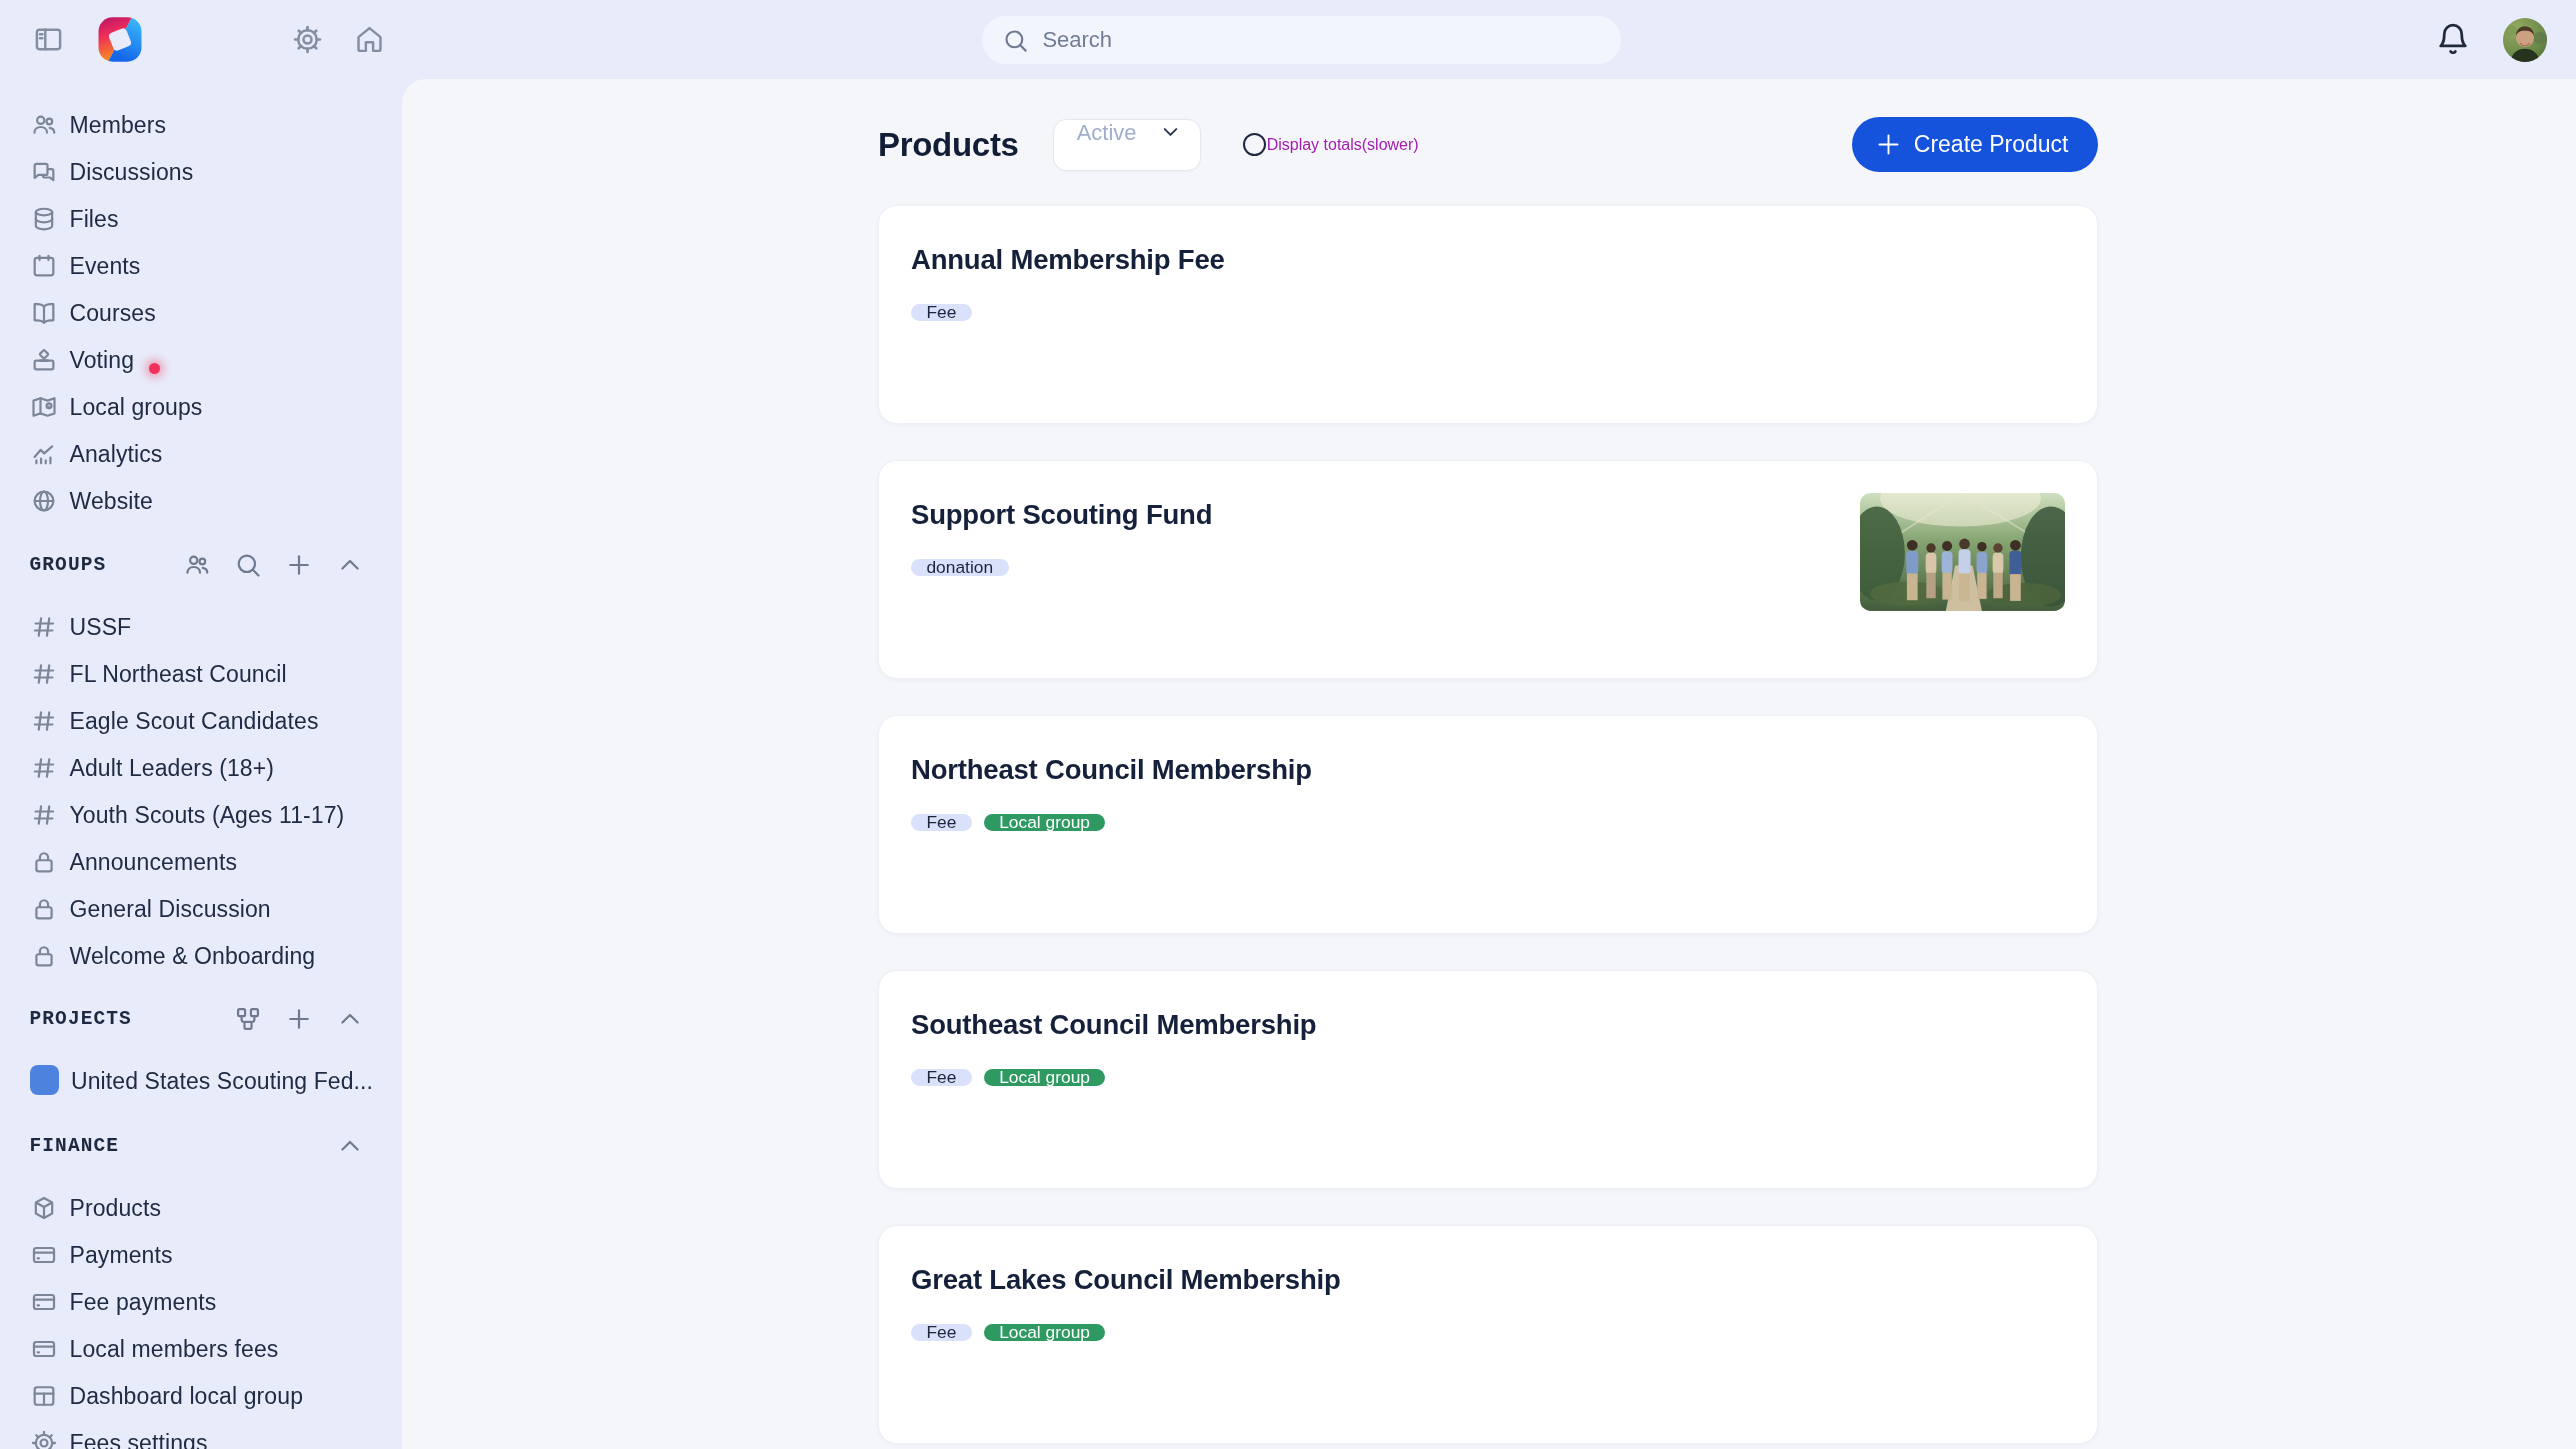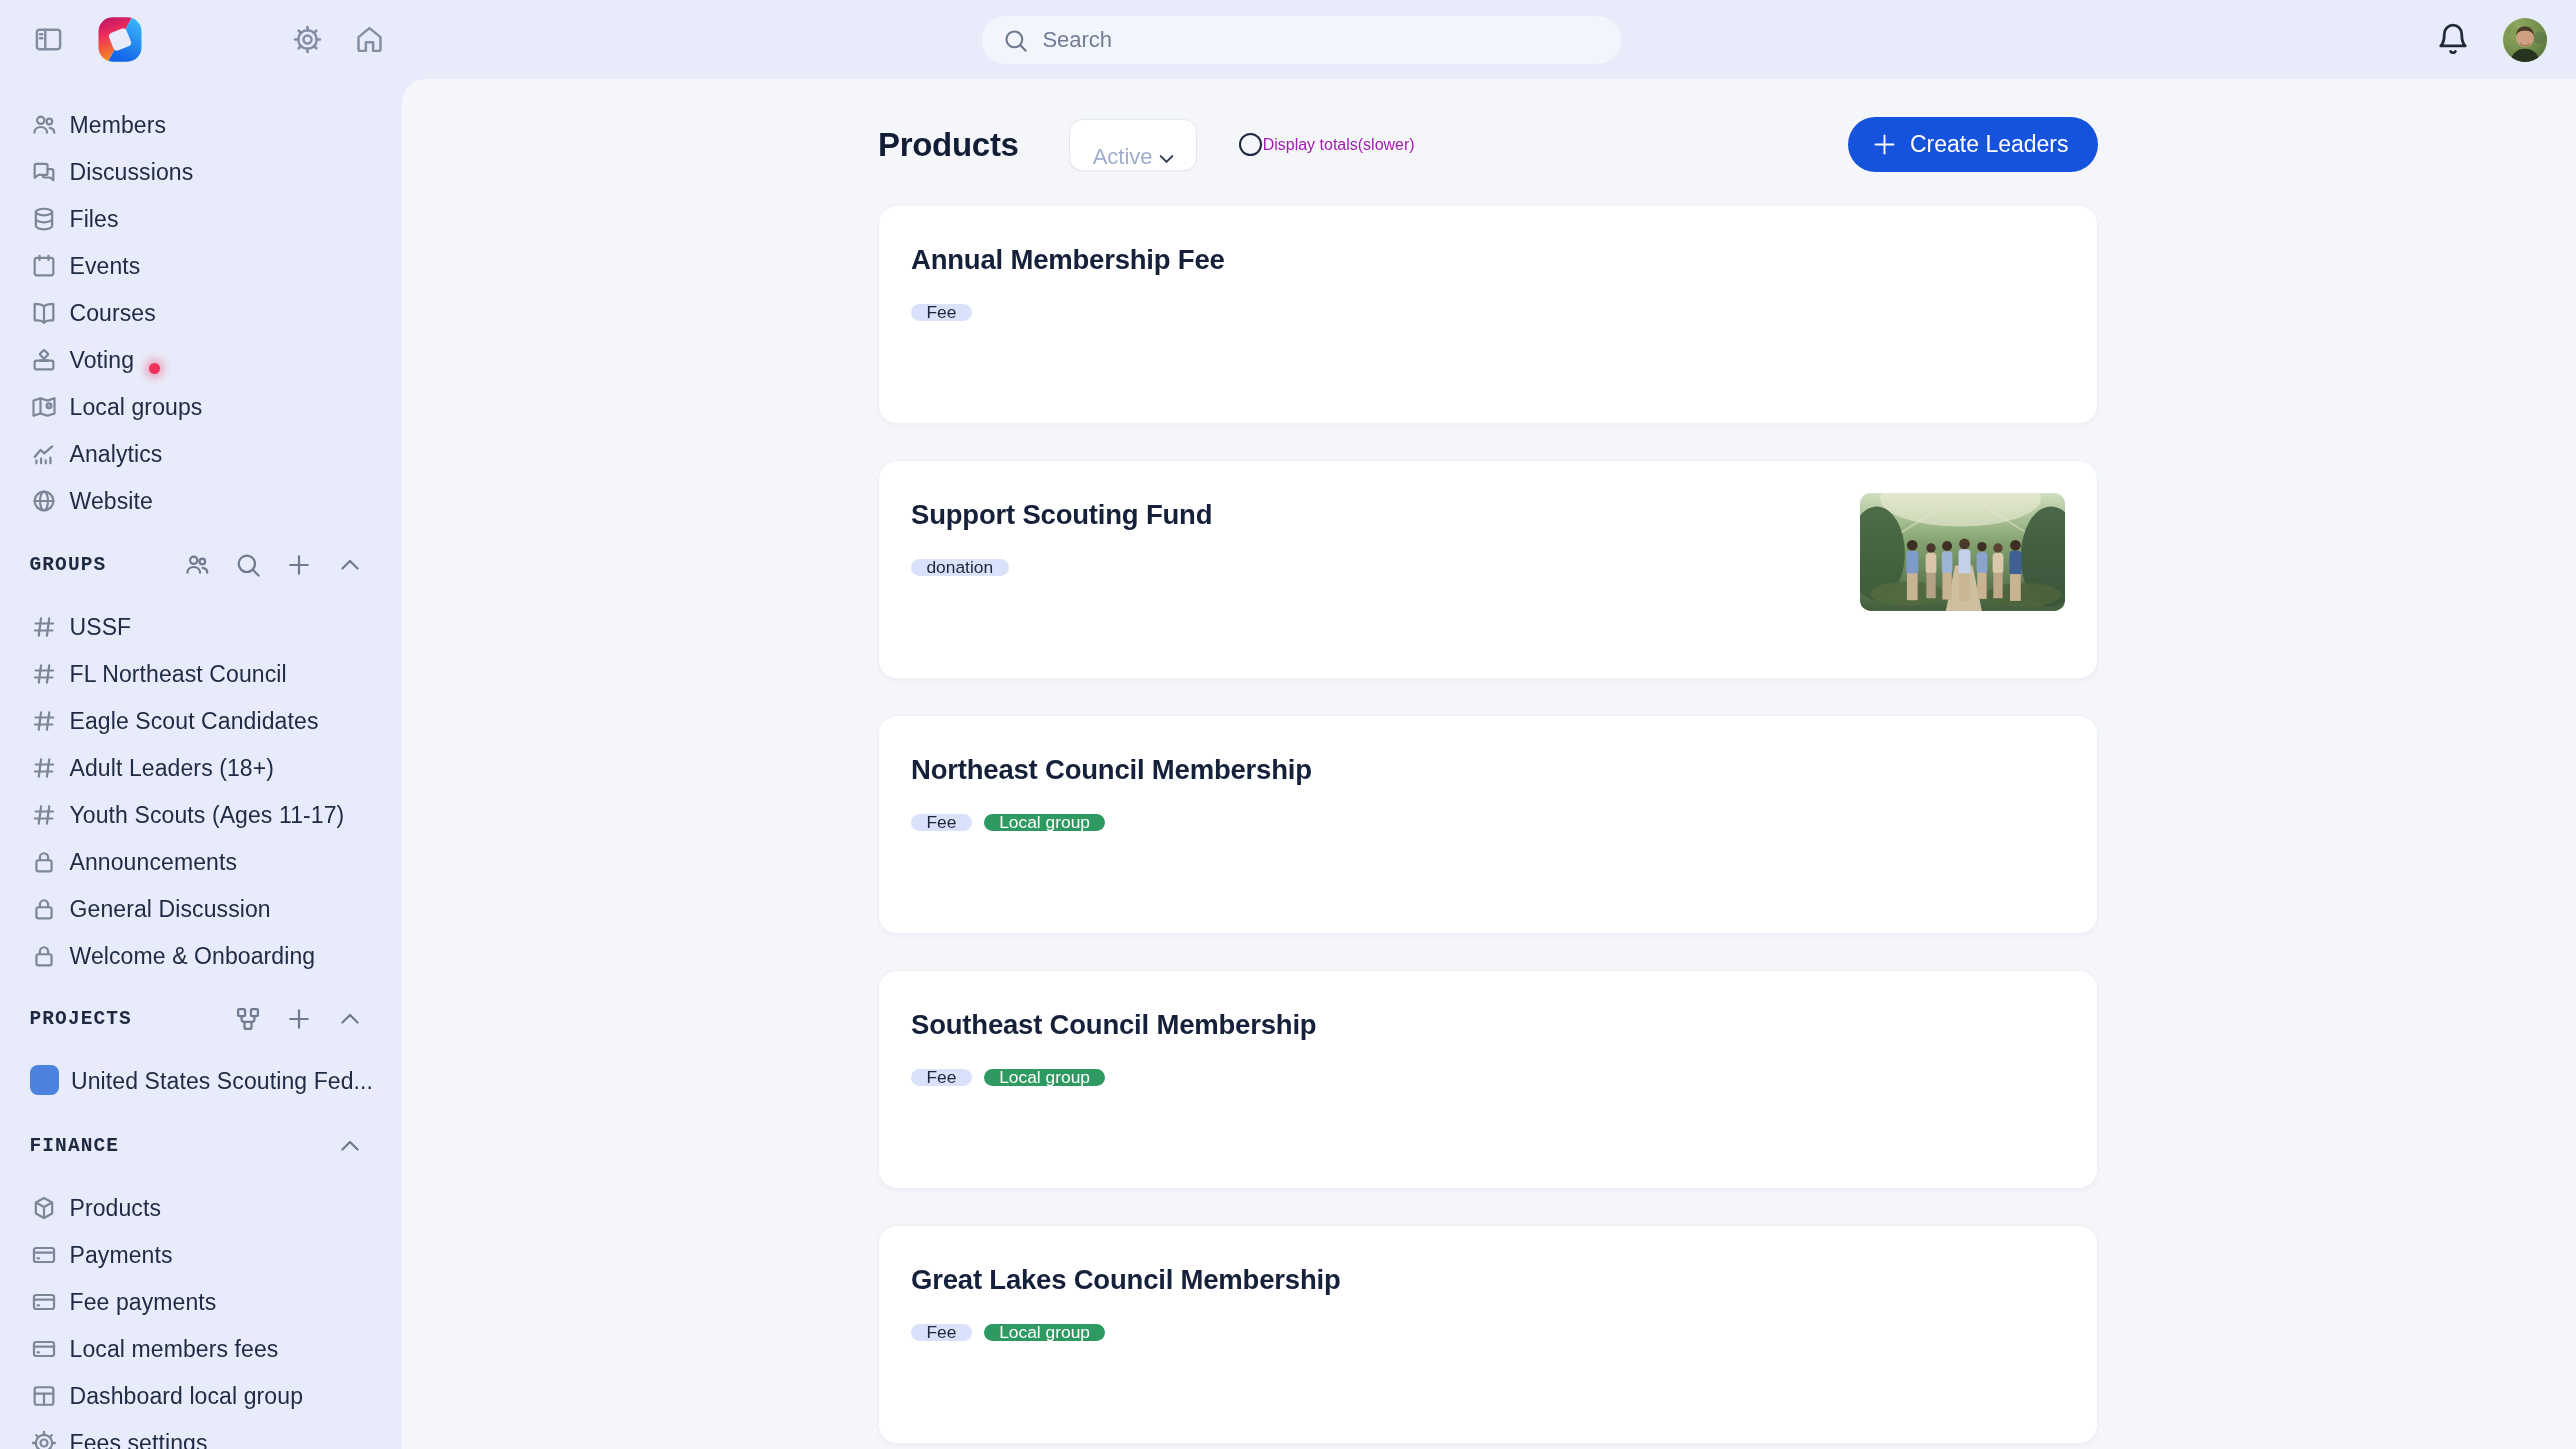--- a/index.html
+++ b/index.html
@@ -48,21 +48,21 @@
   .mt-groups { margin-top:26px; }
   .mt-projects { margin-top:25.5px; }
   .mt-finance { margin-top:28px; }
   .gap-s { margin-top:5.4px; }
 
   
   .content { position:absolute; left:402px; top:79px; right:0; bottom:0; background:var(--content-bg,#f5f6fa); border-top-left-radius:24px; overflow:hidden; }
   .page { width:1220px; margin-left:476px; padding-top:38px; }
   .page-head { display:flex; align-items:center; height:55px; }
   .page-title { font-size:33px; font-weight:700; color:#121d36; letter-spacing:-0.3px; }
-  .filter { margin-left:50px; width:128px; height:52px; background:#fff; border:1.3px solid #e3e7f0; border-radius:13.4px; display:flex; align-items:flex-end; padding:0 17.4px 0 23px; cursor:pointer; box-shadow:0 0.7px 1.3px rgba(25,39,74,.03); }
+  .filter { margin-left:34px; width:148px; height:52px; background:#fff; border:1.3px solid #e3e7f0; border-radius:13.4px; display:flex; align-items:flex-start; padding:0 17.4px 0 23px; cursor:pointer; box-shadow:0 0.7px 1.3px rgba(25,39,74,.03); }
   .filter .f-val { font-size:22px; color:#9fadcd; }
   .filter .f-chev { margin-left:auto; width:23px; height:23px; color:#2c3850; }
   .filter .f-chev svg { width:23px; height:23px; stroke-width:2.1; }
   .totals { margin-left:42px; display:flex; align-items:center; cursor:pointer; }
   .radio { width:23px; height:23px; border-radius:50%; border:2.7px solid #1d2940; background:transparent; flex:0 0 auto; }
   .totals .t-lbl { margin-left:1px; font-size:16px; color:#a21caf; }
   .create-btn { margin-left:auto; height:55px; padding:0 29.5px 0 23px; border:none; border-radius:27.5px; background:var(--accent,#1553dd); color:#fff; display:flex; align-items:center; gap:12px; font-family:inherit; font-size:23px; font-weight:500; cursor:pointer; }
   .create-btn .p-ic { width:27px; height:27px; }
   .create-btn .p-ic svg { width:27px; height:27px; stroke-width:1.7; }
 
@@ -511,21 +511,21 @@
         <span class="radio"></span>
         <span class="t-lbl">Display totals(slower)</span>
       </div>
       <button class="create-btn">
         <span class="p-ic">
             <svg class="ic" viewBox="0 0 24 24">
               <line x1="12" y1="4" x2="12" y2="20"></line>
               <line x1="4" y1="12" x2="20" y2="12"></line>
             </svg>
           </span>
-        <span>Create Leaders</span>
+        <span>Create Product</span>
       </button>
     </div>
 
     <div class="cards" id="cards">
         <article class="card">
           <h2 class="card-title">Annual Membership Fee</h2>
           <div class="tags">
             <span class="tag fee">Fee</span>
           </div>
         </article>

